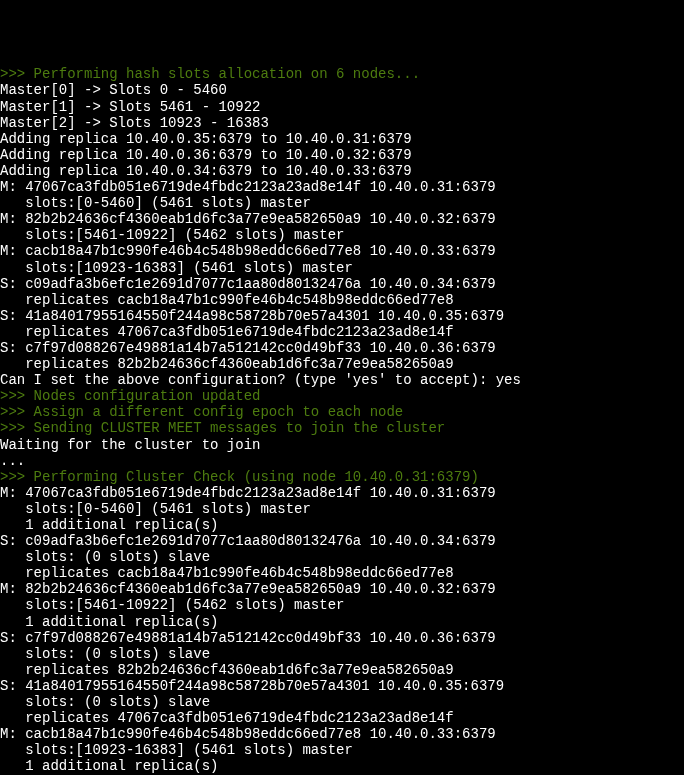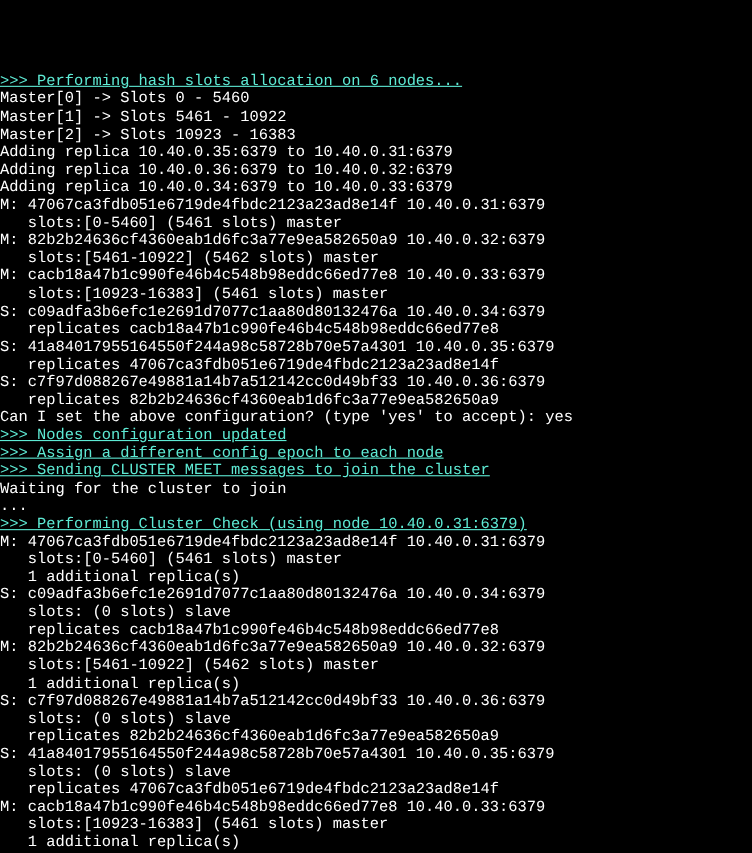--- a/index.html
+++ b/index.html
@@ -9,21 +9,21 @@
       font-family: "Courier New", "Consolas", monospace;
       font-size: 14px;
       line-height: 1.15;
       white-space: pre;
       overflow: hidden;
       width: 684px;
       height: 775px;
       padding: 2px 0;
     }
     .line { white-space: pre; }
-    .prompt { color: #5eead4; text-decoration: underline; }
+    .prompt { color: #4d7c0f; }
     .ok { color: #00ff00; }
   </style>
 </head>
 <body>
 
 
 
 <div id="terminal"><div class="line prompt">&gt;&gt;&gt; Performing hash slots allocation on 6 nodes...</div><div class="line ">Master[0] -&gt; Slots 0 - 5460</div><div class="line ">Master[1] -&gt; Slots 5461 - 10922</div><div class="line ">Master[2] -&gt; Slots 10923 - 16383</div><div class="line ">Adding replica 10.40.0.35:6379 to 10.40.0.31:6379</div><div class="line ">Adding replica 10.40.0.36:6379 to 10.40.0.32:6379</div><div class="line ">Adding replica 10.40.0.34:6379 to 10.40.0.33:6379</div><div class="line ">M: 47067ca3fdb051e6719de4fbdc2123a23ad8e14f 10.40.0.31:6379</div><div class="line ">   slots:[0-5460] (5461 slots) master</div><div class="line ">M: 82b2b24636cf4360eab1d6fc3a77e9ea582650a9 10.40.0.32:6379</div><div class="line ">   slots:[5461-10922] (5462 slots) master</div><div class="line ">M: cacb18a47b1c990fe46b4c548b98eddc66ed77e8 10.40.0.33:6379</div><div class="line ">   slots:[10923-16383] (5461 slots) master</div><div class="line ">S: c09adfa3b6efc1e2691d7077c1aa80d80132476a 10.40.0.34:6379</div><div class="line ">   replicates cacb18a47b1c990fe46b4c548b98eddc66ed77e8</div><div class="line ">S: 41a84017955164550f244a98c58728b70e57a4301 10.40.0.35:6379</div><div class="line ">   replicates 47067ca3fdb051e6719de4fbdc2123a23ad8e14f</div><div class="line ">S: c7f97d088267e49881a14b7a512142cc0d49bf33 10.40.0.36:6379</div><div class="line ">   replicates 82b2b24636cf4360eab1d6fc3a77e9ea582650a9</div><div class="line ">Can I set the above configuration? (type 'yes' to accept): yes</div><div class="line prompt">&gt;&gt;&gt; Nodes configuration updated</div><div class="line prompt">&gt;&gt;&gt; Assign a different config epoch to each node</div><div class="line prompt">&gt;&gt;&gt; Sending CLUSTER MEET messages to join the cluster</div><div class="line ">Waiting for the cluster to join</div><div class="line ">...</div><div class="line prompt">&gt;&gt;&gt; Performing Cluster Check (using node 10.40.0.31:6379)</div><div class="line ">M: 47067ca3fdb051e6719de4fbdc2123a23ad8e14f 10.40.0.31:6379</div><div class="line ">   slots:[0-5460] (5461 slots) master</div><div class="line ">   1 additional replica(s)</div><div class="line ">S: c09adfa3b6efc1e2691d7077c1aa80d80132476a 10.40.0.34:6379</div><div class="line ">   slots: (0 slots) slave</div><div class="line ">   replicates cacb18a47b1c990fe46b4c548b98eddc66ed77e8</div><div class="line ">M: 82b2b24636cf4360eab1d6fc3a77e9ea582650a9 10.40.0.32:6379</div><div class="line ">   slots:[5461-10922] (5462 slots) master</div><div class="line ">   1 additional replica(s)</div><div class="line ">S: c7f97d088267e49881a14b7a512142cc0d49bf33 10.40.0.36:6379</div><div class="line ">   slots: (0 slots) slave</div><div class="line ">   replicates 82b2b24636cf4360eab1d6fc3a77e9ea582650a9</div><div class="line ">S: 41a84017955164550f244a98c58728b70e57a4301 10.40.0.35:6379</div><div class="line ">   slots: (0 slots) slave</div><div class="line ">   replicates 47067ca3fdb051e6719de4fbdc2123a23ad8e14f</div><div class="line ">M: cacb18a47b1c990fe46b4c548b98eddc66ed77e8 10.40.0.33:6379</div><div class="line ">   slots:[10923-16383] (5461 slots) master</div><div class="line ">   1 additional replica(s)</div><div class="line ok">[OK] All nodes agree about slots configuration.</div></div>
 
 

